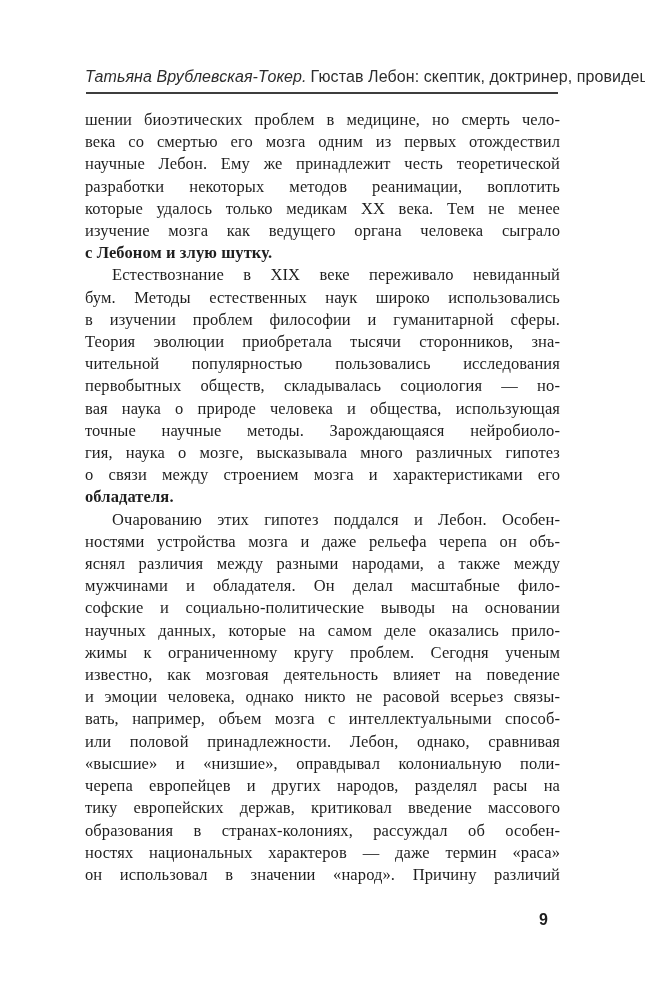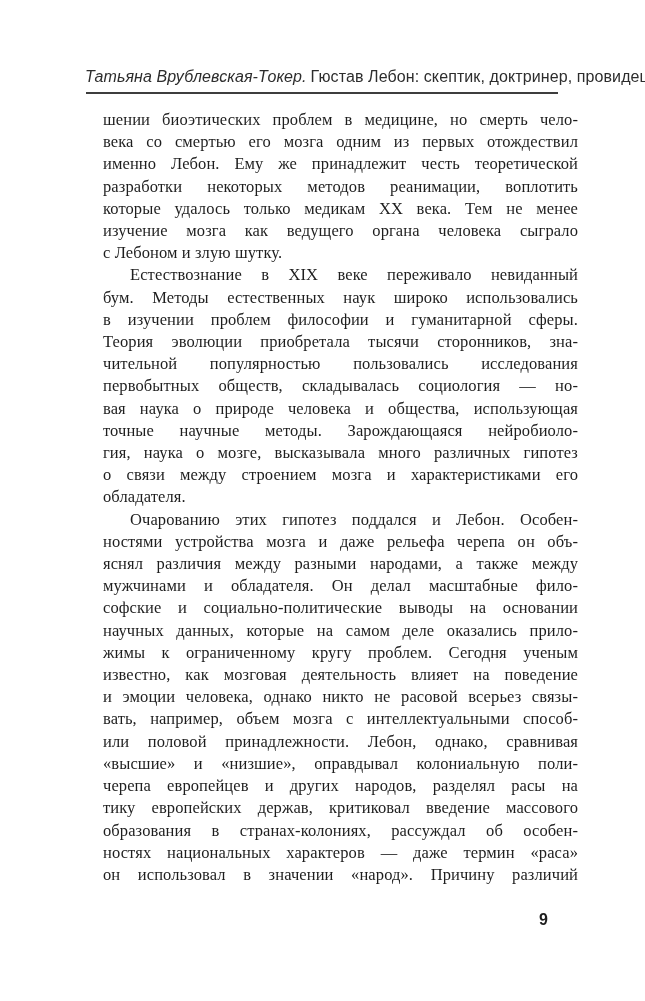--- a/index.html
+++ b/index.html
@@ -42,33 +42,33 @@
   }
   .body-text {
     position: absolute;
     top: 109px;
     left: 85px;
     width: 475px;
     font-size: 16.5px;
     line-height: 22.2px;
     color: #1e1e1e;
     letter-spacing: 0.1px;
-    margin-left: 18px;
   }
   .para {
     margin: 0;
     padding: 0;
   }
   .line {
     text-align: justify;
     text-align-last: justify;
     white-space: normal;
   }
   .line.last {
     text-align-last: left;
+    font-weight: bold;
   }
   .line.indent {
     text-indent: 27px;
   }
   .page-number {
     position: absolute;
     top: 911px;
     left: 85px;
     width: 475px;
     text-align: right;
@@ -88,21 +88,21 @@
   <header class="running-head">
     <span class="author">Татьяна Врублевская-Токер.</span><span class="title">Гюстав Лебон: скептик, доктринер, провидец</span>
   </header>
 
   <div class="rule"></div>
 
   <main class="body-text" id="body-text">
       <div class="para">
         <div class="line">шении биоэтических проблем в медицине, но смерть чело-</div>
         <div class="line">века со смертью его мозга одним из первых отождествил</div>
-        <div class="line">именно Лебон. Ему же принадлежит честь теоретической</div>
+        <div class="line">научные Лебон. Ему же принадлежит честь теоретической</div>
         <div class="line">разработки некоторых методов реанимации, воплотить</div>
         <div class="line">которые удалось только медикам XX века. Тем не менее</div>
         <div class="line">изучение мозга как ведущего органа человека сыграло</div>
         <div class="line last">с Лебоном и злую шутку.</div>
       </div>
       <div class="para">
         <div class="line indent">Естествознание в XIX веке переживало невиданный</div>
         <div class="line">бум. Методы естественных наук широко использовались</div>
         <div class="line">в изучении проблем философии и гуманитарной сферы.</div>
         <div class="line">Теория эволюции приобретала тысячи сторонников, зна-</div>

